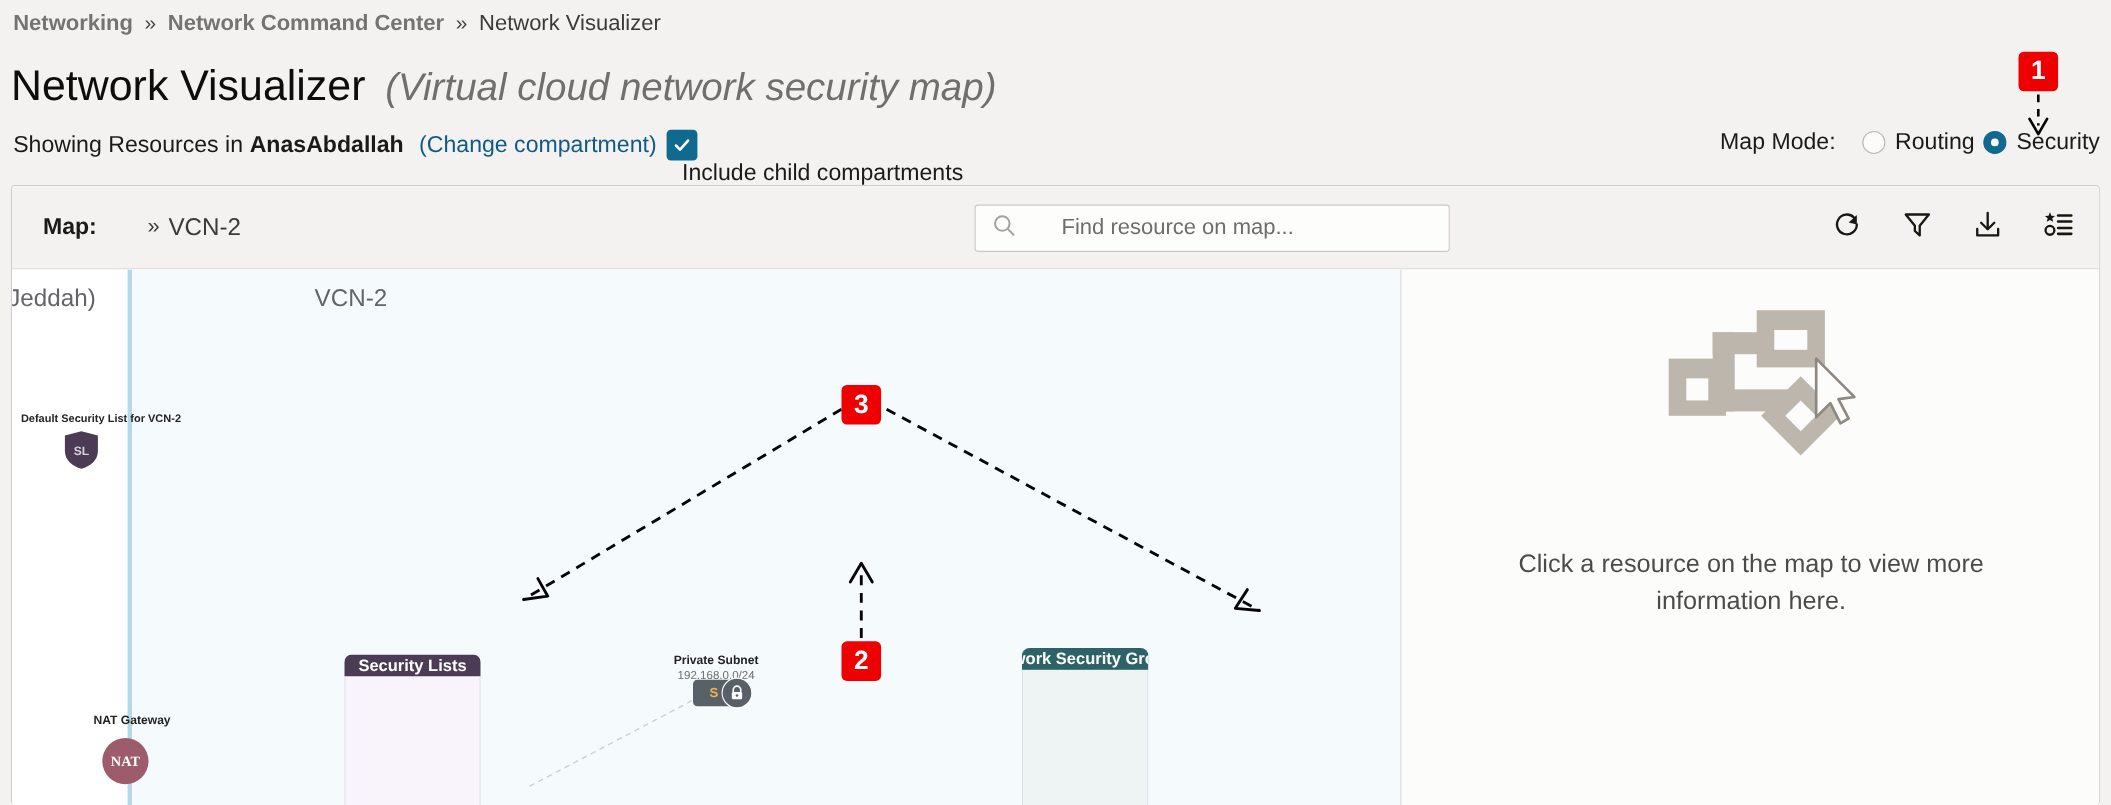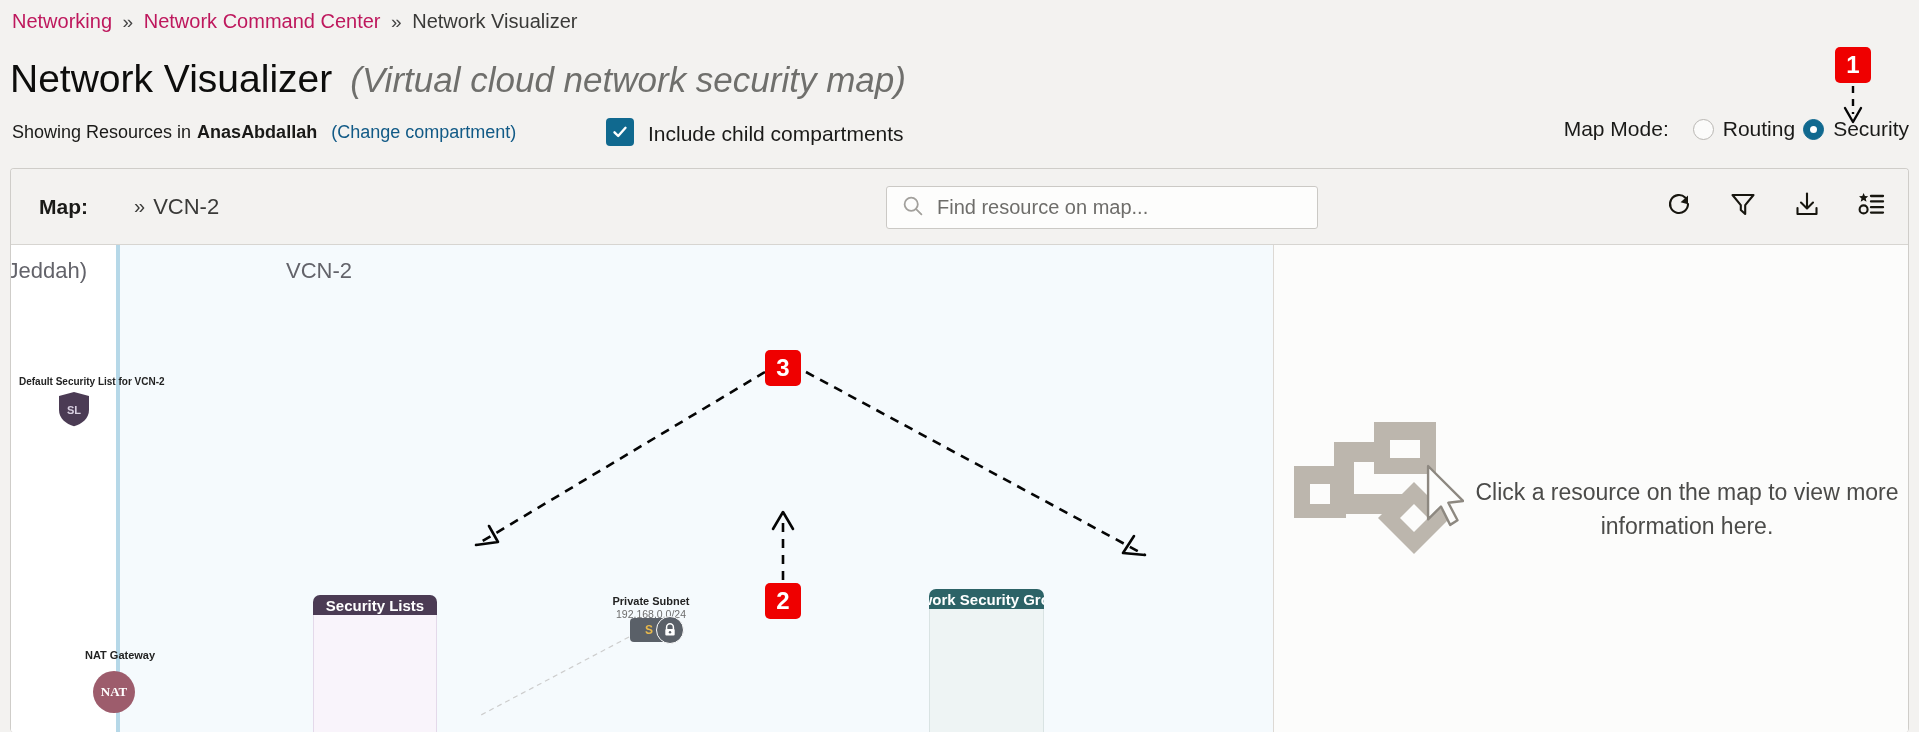--- a/index.html
+++ b/index.html
@@ -12,49 +12,49 @@
     color: #161513;
   }
   #root { position: relative; width: 1919px; height: 732px; }
 
   
   .breadcrumb {
     position: absolute; left: 12px; top: 8px;
     font-size: 20px; line-height: 26px;
     white-space: nowrap;
   }
-  .bc-link { color: #be185d; cursor: pointer; }
+  .bc-link { color: #737373; cursor: pointer; font-weight: bold; }
   .bc-sep { color: #454545; margin: 0 5px; font-size: 19px; }
   .bc-current { color: #3a3a38; }
 
   
   .page-title-row {
     position: absolute; left: 10px; top: 38px;
     display: flex; align-items: baseline; white-space: nowrap;
   }
   .page-title { font-size: 39px; line-height: 52px; color: #0d0d0c; font-weight: 400; }
   .page-subtitle {
     font-size: 35px; line-height: 52px; font-style: italic;
     color: #6f6f6c; margin-left: 18px; font-weight: 400; margin-top: 16px;
   }
 
   
   .compartment-row {
     position: absolute; left: 12px; top: 118px;
     display: flex; align-items: center; white-space: nowrap;
-    font-size: 18px; line-height: 28px; color: #1a1a18;
+    font-size: 21px; line-height: 28px; color: #1a1a18;
   }
   .comp-strong { font-weight: bold; margin-left: 6px; }
   .comp-link {
     color: #115a86; margin-left: 14px; cursor: pointer;
   }
 
   .child-comp {
     position: absolute; left: 606px; top: 118px;
-    display: flex; align-items: flex-end; white-space: nowrap;
+    display: flex; align-items: flex-start; white-space: nowrap; flex-direction: column;
   }
   .cb {
     width: 28px; height: 28px; border-radius: 4px;
     background: #10698f; display: flex; align-items: center; justify-content: center;
     cursor: pointer;
   }
   .cb svg { display: block; }
   .child-comp-label { font-size: 21px; color: #1a1a18; margin-left: 14px; }
 
   
@@ -95,21 +95,21 @@
   .map-region {
     margin-left: 20px; font-size: 22px; color: #115a86; cursor: pointer;
   }
   .map-crumb-sep { margin-left: 46px; font-size: 20px; color: #3a3a38; }
   .map-vcn { margin-left: 8px; font-size: 22px; color: #3a3a38; }
 
   .search-box {
     position: absolute; left: 875px; top: 17px;
     width: 432px; height: 43px;
     background: #fdfdfc; border: 1px solid #cbc9c5; border-radius: 3px;
-    display: flex; align-items: center; cursor: text;
+    display: flex; align-items: center; cursor: text; gap: 28px;
   }
   .search-box .sicon { margin-left: 14px; display: block; }
   .search-input {
     border: none; outline: none; background: transparent;
     font-family: "Liberation Sans", sans-serif;
     font-size: 20px; color: #5d5c59; margin-left: 10px; width: 340px;
   }
   .search-input::placeholder { color: #6e6d6a; }
 
   .tool-icons {
@@ -201,21 +201,21 @@
     position: absolute; left: 645px; top: 371px;
     width: 28px; height: 28px; border-radius: 50%;
     background: #5a6068; border: 1.5px solid #ffffff;
     display: flex; align-items: center; justify-content: center;
   }
 
   
   .info-panel {
     position: absolute; left: 1262px; top: 0; width: 637px; height: 488px;
     background: #fcfcfb; border-left: 1px solid #ddd9d4;
-    display: flex; flex-direction: row; align-items: center;
+    display: flex; flex-direction: column; align-items: center;
   }
   .info-illus { margin-top: 35px; }
   .info-text {
     margin-top: 40px; width: 530px; text-align: center;
     font-size: 23px; line-height: 34px; color: #4b4b49;
   }
 
   
   .anno-layer { position: absolute; left: 0; top: 0; width: 1919px; height: 732px; pointer-events: none; }
   .badge {

